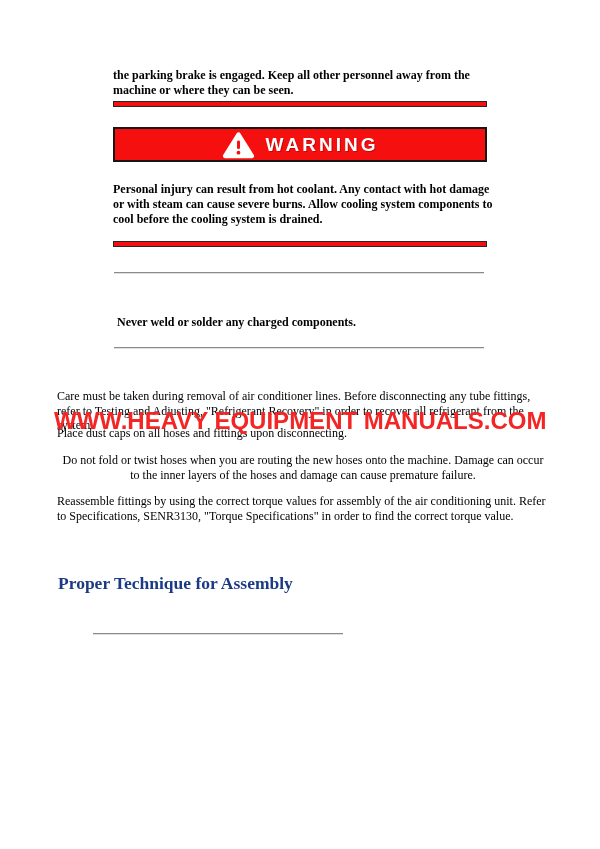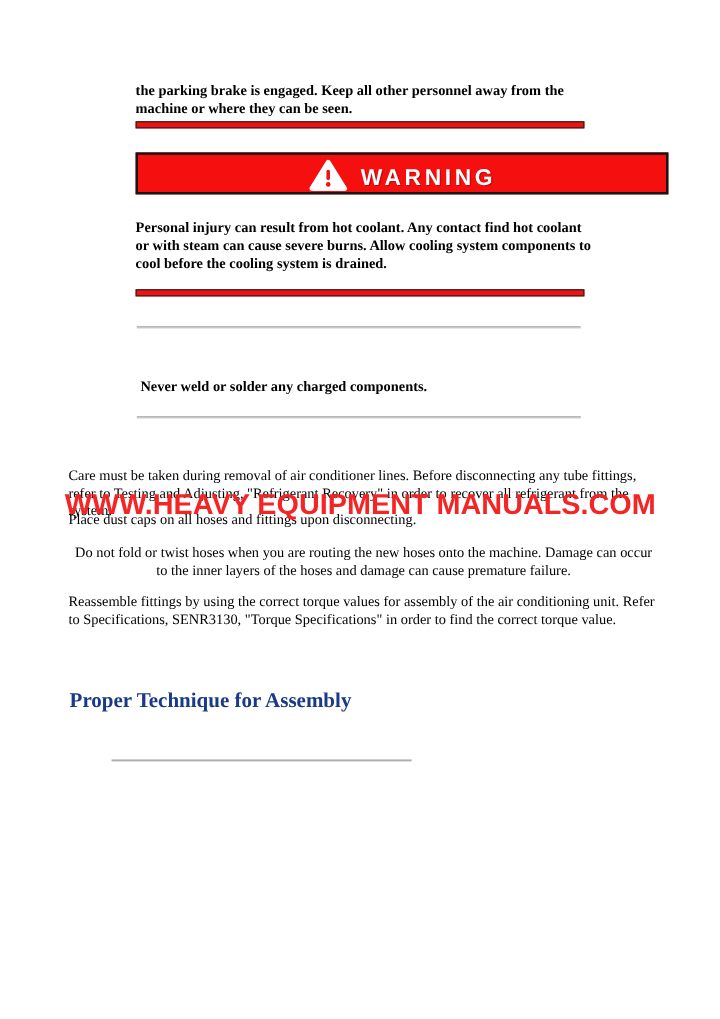--- a/index.html
+++ b/index.html
@@ -24,24 +24,24 @@
     font-size:12px;line-height:15px;font-weight:bold;
   }
   .red-bar{
     position:absolute;left:113px;width:374px;height:6px;
     background:var(--accent-red);
     border:1px solid #262626;
   }
   .bar-top{top:101px;}
   .bar-bottom{top:241px;}
   .warning-banner{
-    position:absolute;left:113px;top:127px;width:444px;height:35px;
+    position:absolute;left:113px;top:127px;width:374px;height:35px;
     background:var(--accent-red);
     border:2px solid #161616;
-    display:flex;align-items:flex-end;justify-content:center;gap:11px;
+    display:flex;align-items:center;justify-content:center;gap:11px;
   }
   .warning-banner .tri{display:block;}
   .warning-label{
     font-family:"Liberation Sans", sans-serif;
     font-weight:bold;font-size:19px;letter-spacing:3px;
     color:#ffffff;
     text-shadow:1px 1px 0 rgba(80,0,0,.35);
   }
   .warning-text{
     position:absolute;left:113px;top:182px;width:380px;
@@ -99,21 +99,21 @@
     <span>
       <svg class="tri" viewBox="0 0 40 34" width="33" height="28" aria-hidden="true">
         <path d="M20 4 L36.5 30.5 L3.5 30.5 Z" fill="#ffffff" stroke="#ffffff" stroke-width="5" stroke-linejoin="round"></path>
         <rect x="18.2" y="11.5" width="3.6" height="10.5" rx="1.8" fill="#f60f0f"></rect>
         <circle cx="20" cy="26.3" r="2.3" fill="#f60f0f"></circle>
       </svg>
     </span>
     <span class="warning-label">WARNING</span>
   </div>
 
-  <p class="warning-text">Personal injury can result from hot coolant. Any contact find hot coolant or with steam can cause severe burns. Allow cooling system components to cool before the cooling system is drained.</p>
+  <p class="warning-text">Personal injury can result from hot coolant. Any contact with hot damage or with steam can cause severe burns. Allow cooling system components to cool before the cooling system is drained.</p>
 
   <div class="red-bar bar-bottom"></div>
 
   <div class="etched-line notice-line-top"></div>
   <p class="notice-text">Never weld or solder any charged components.</p>
   <div class="etched-line notice-line-bottom"></div>
 
   <p class="body-para p1">Care must be taken during removal of air conditioner lines. Before disconnecting any tube fittings, refer to Testing and Adjusting, "Refrigerant Recovery" in order to recover all refrigerant from the system.</p>
   <p class="body-para p2">Place dust caps on all hoses and fittings upon disconnecting.</p>
   <p class="body-para p3">Do not fold or twist hoses when you are routing the new hoses onto the machine. Damage can occur to the inner layers of the hoses and damage can cause premature failure.</p>

